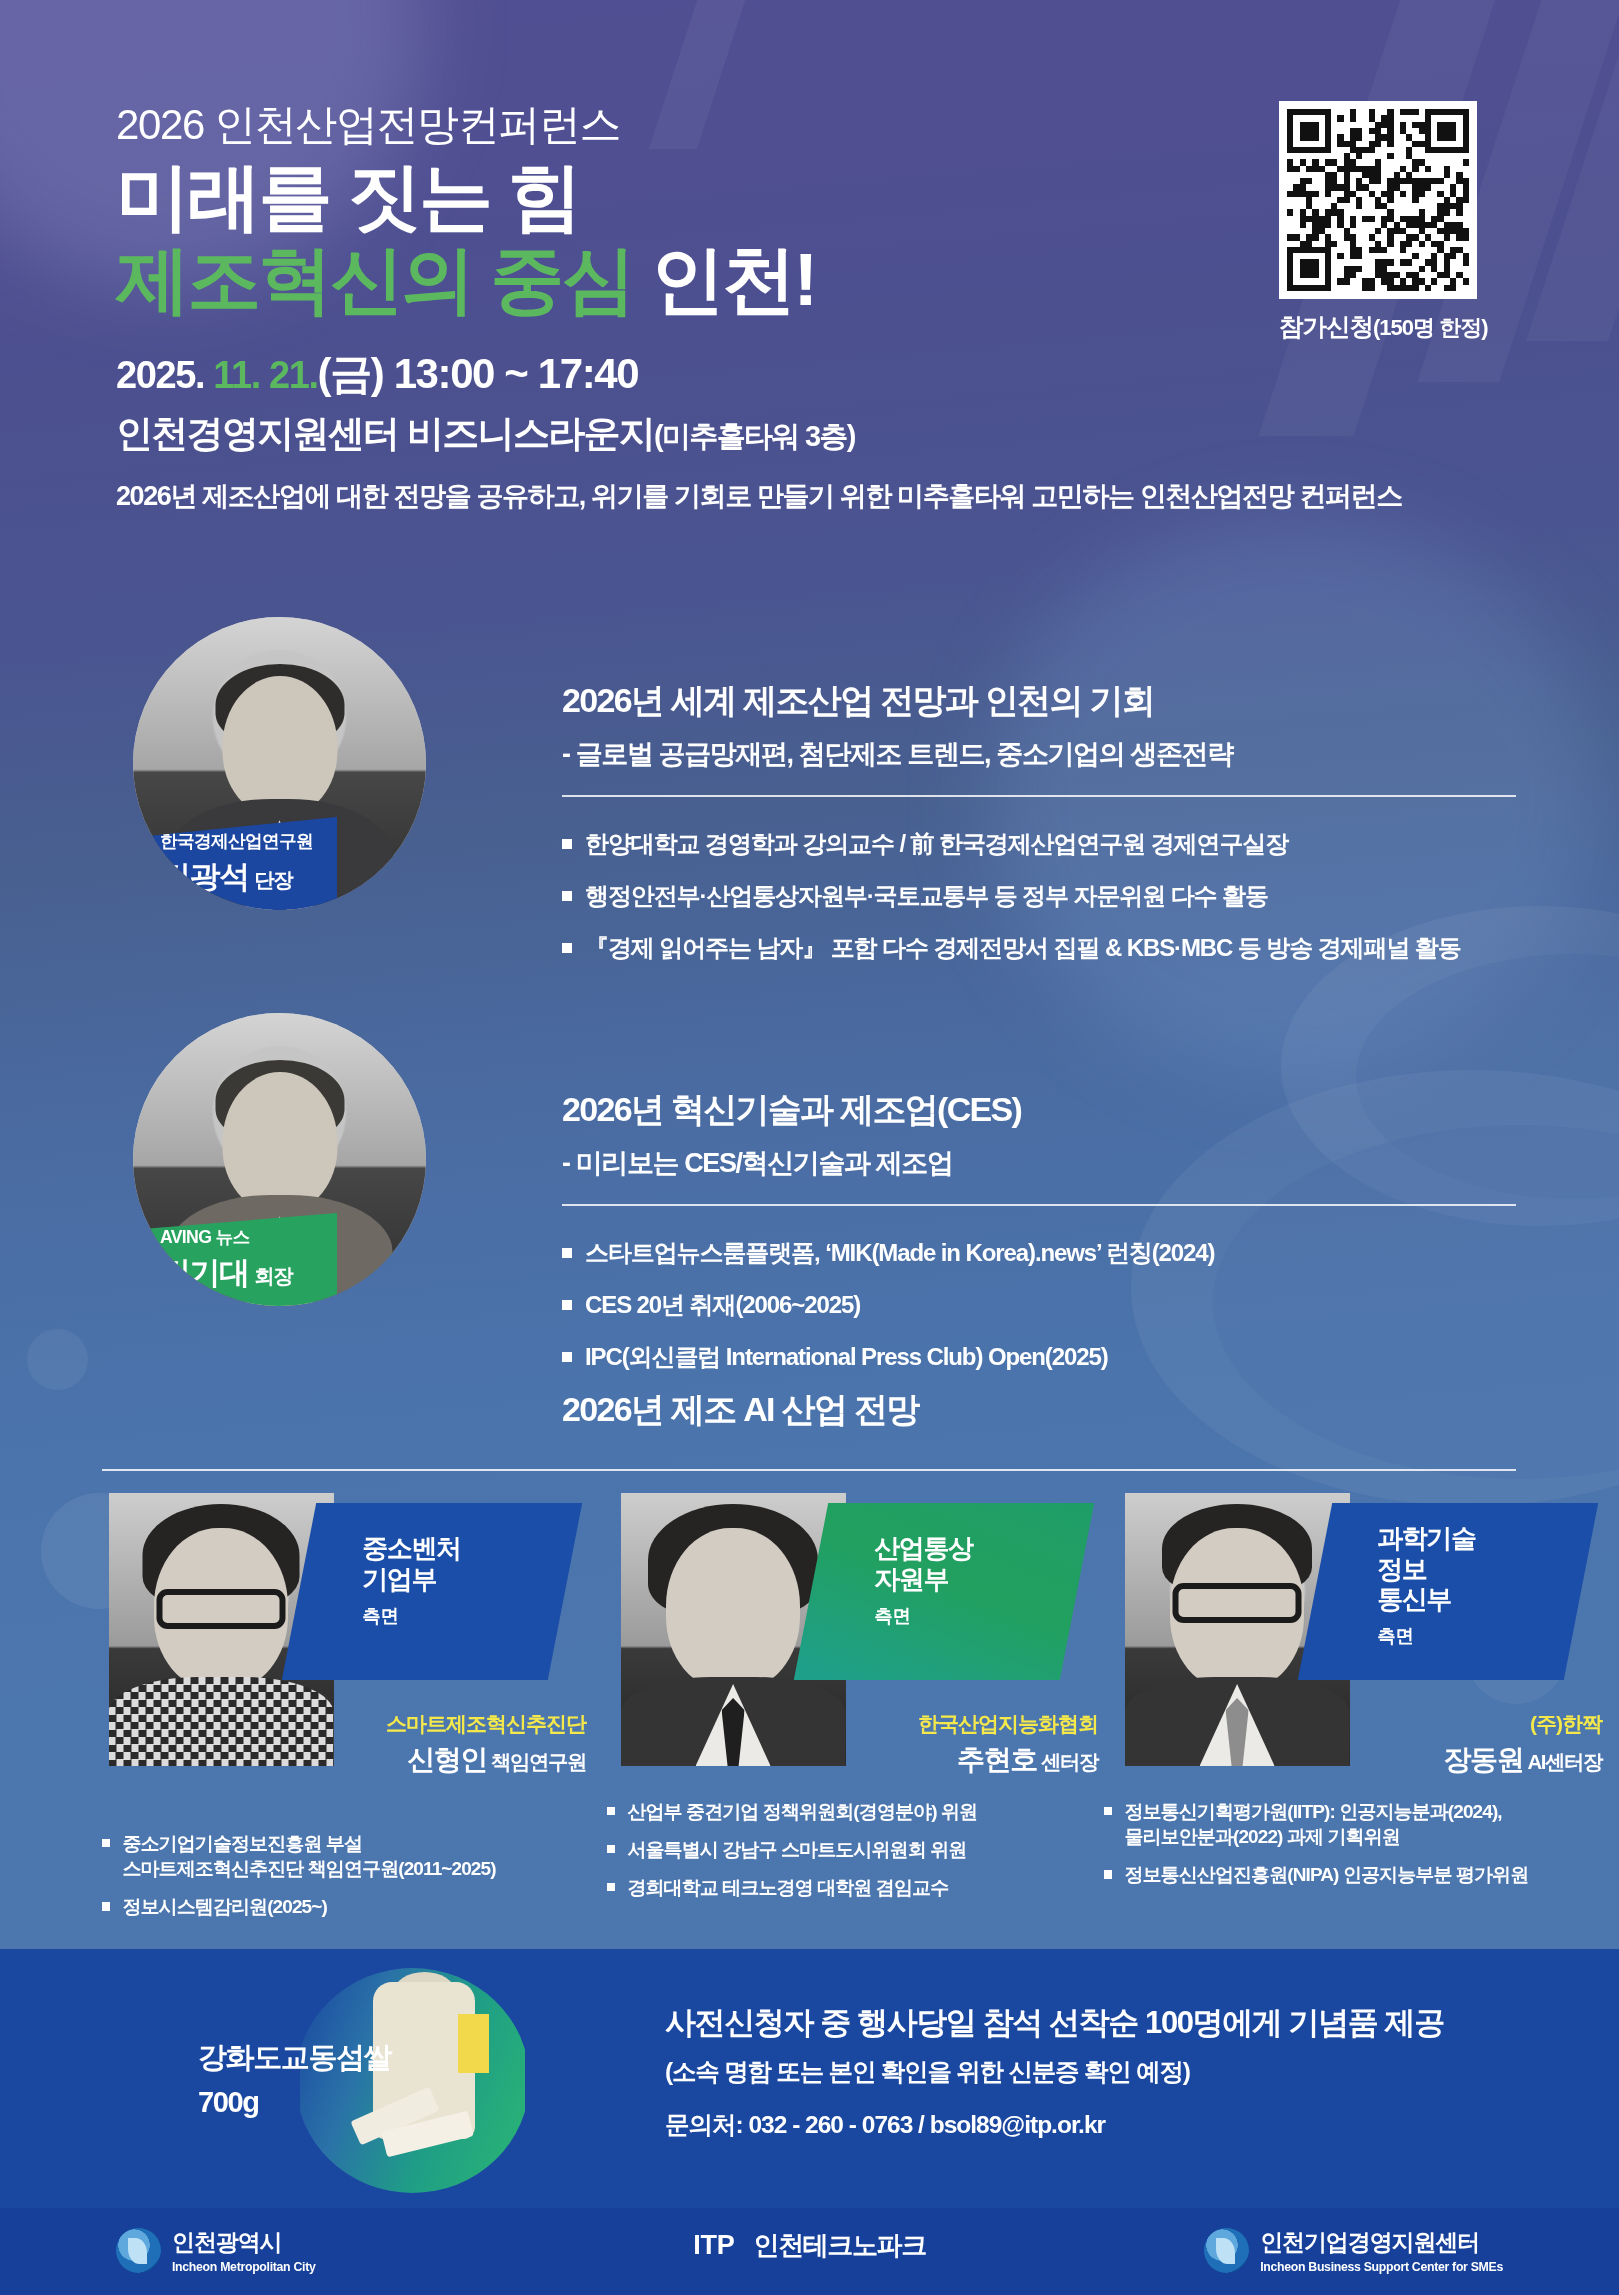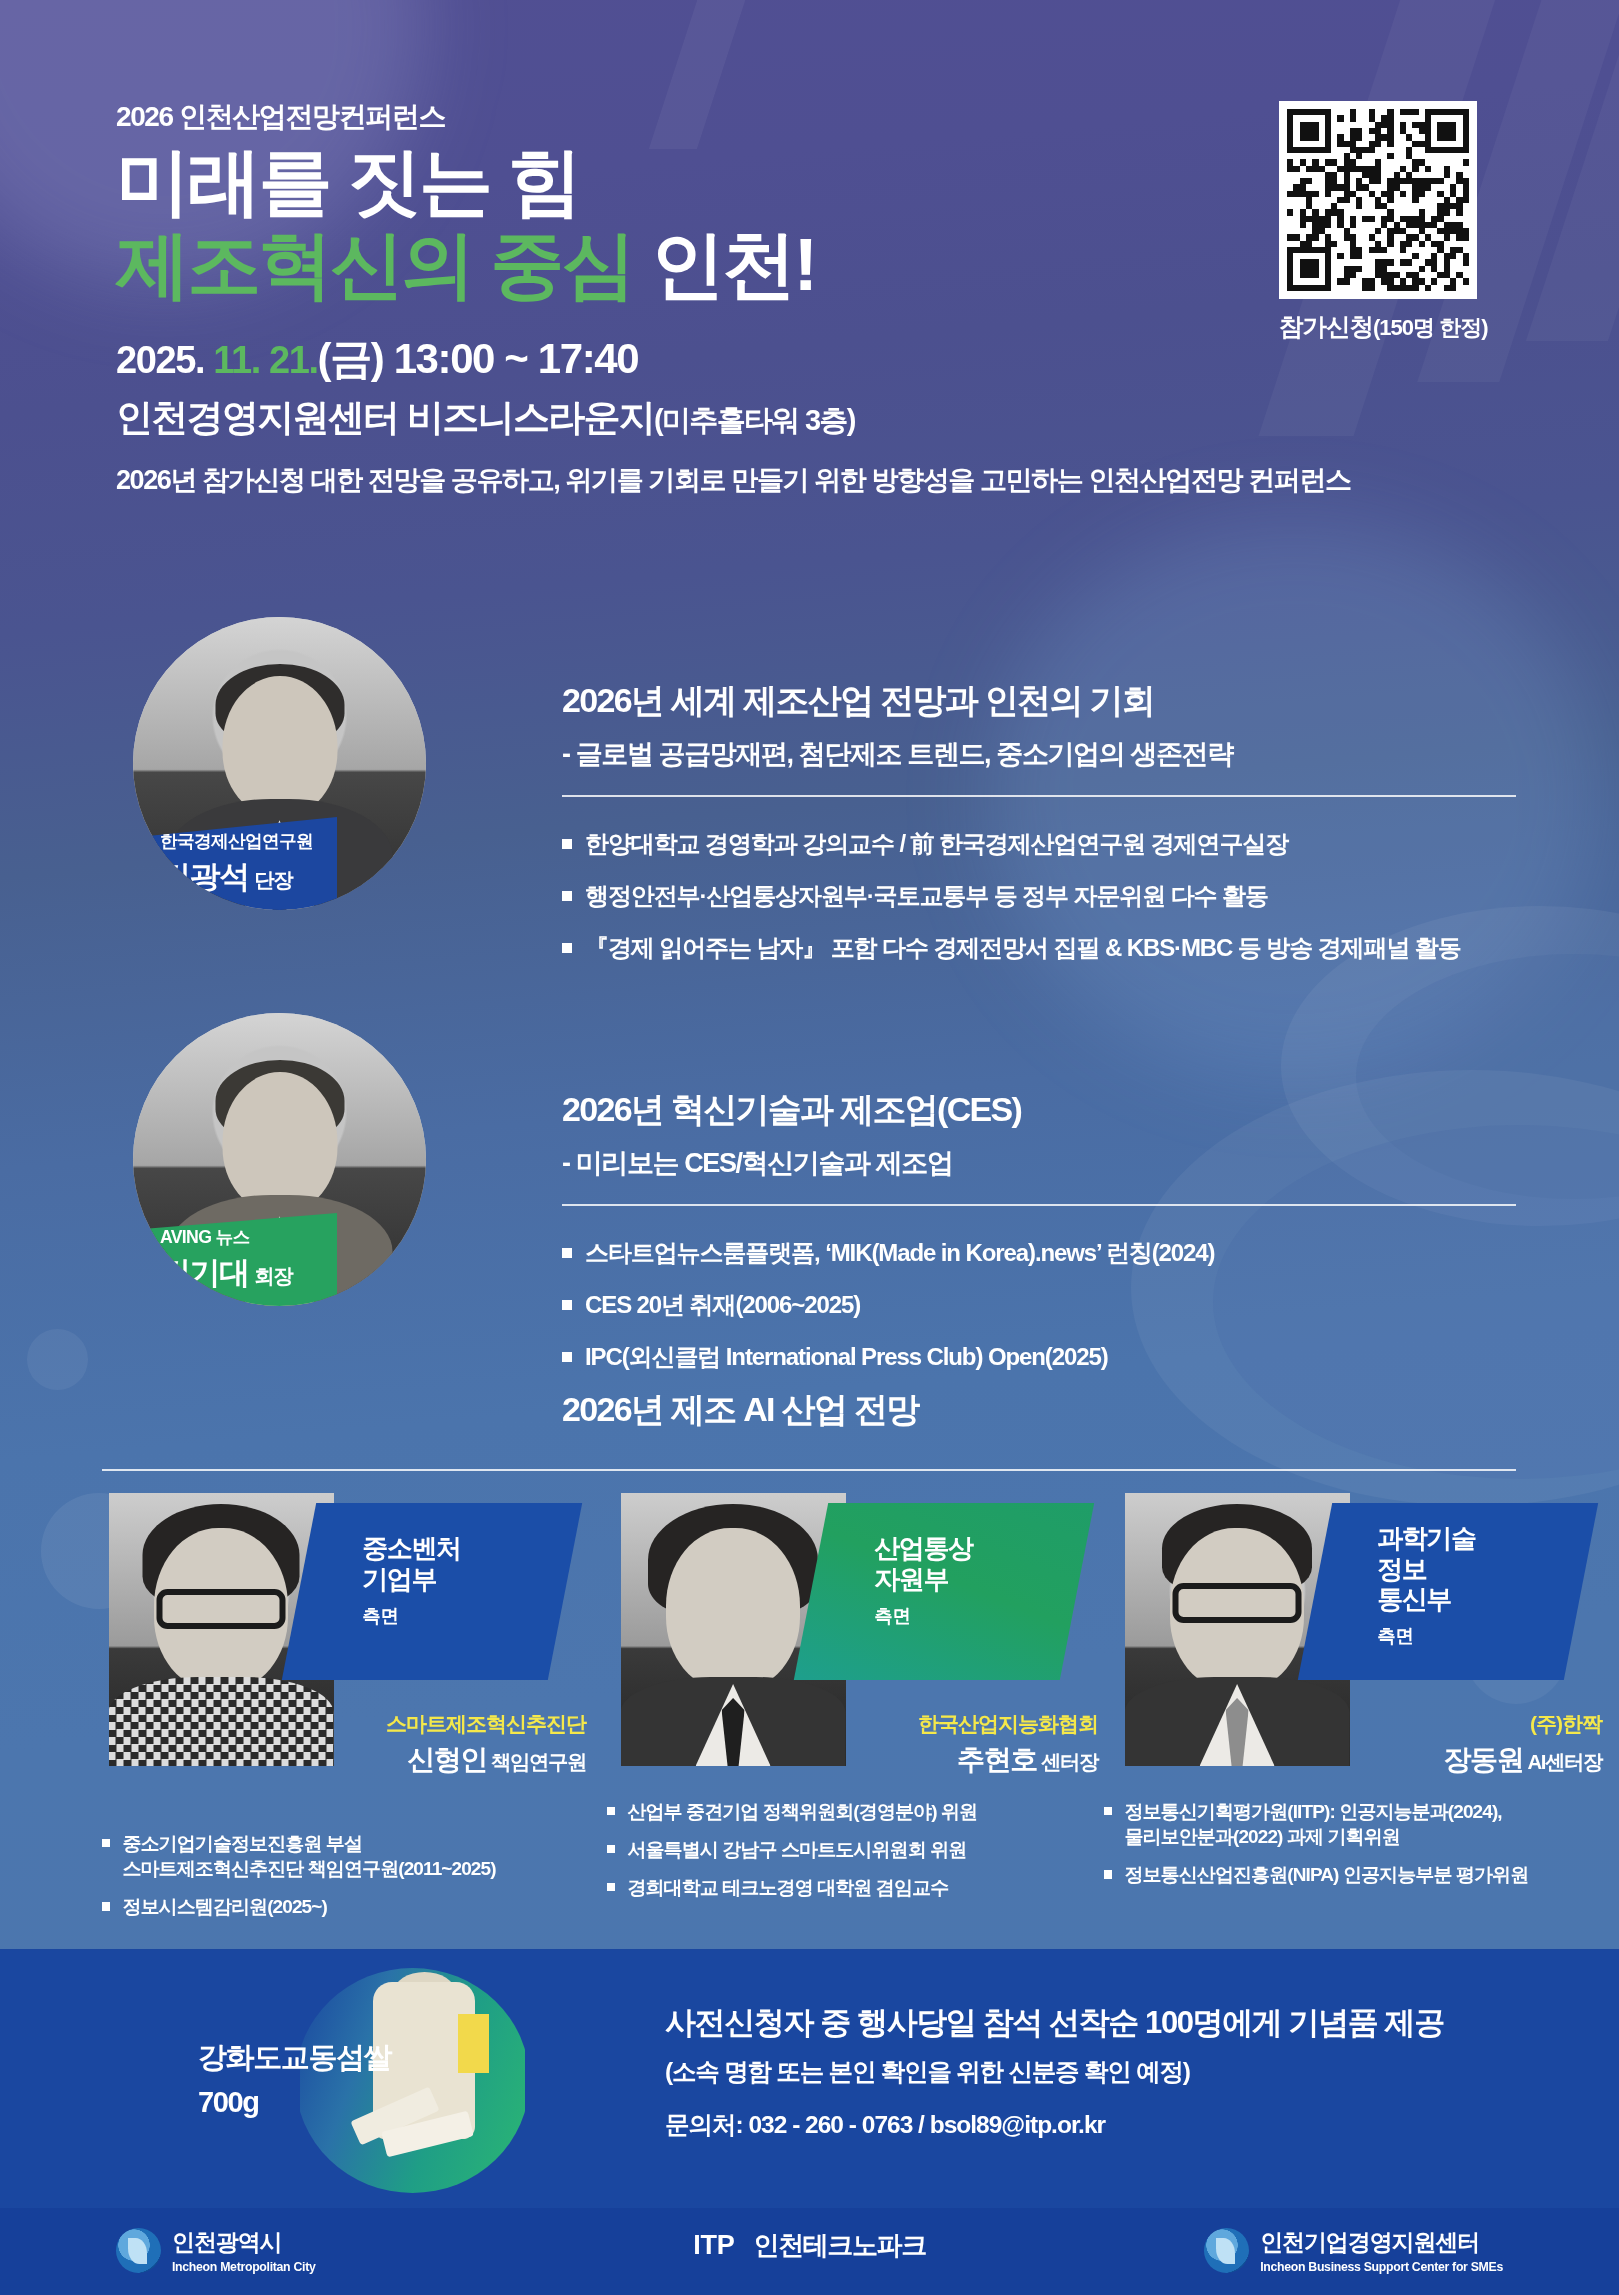--- a/index.html
+++ b/index.html
@@ -29,21 +29,21 @@
   .s4{left:1213px;top:1125px;width:613px;height:354px;background:rgba(40,80,150,.09);}
   .bubble{position:absolute;border-radius:50%;background:rgba(255,255,255,.07);}
   .b1{left:41px;top:1493px;width:116px;height:116px;}
   .b2{left:109px;top:1649px;width:19px;height:19px;background:rgba(255,255,255,.16);}
   .b3{left:450px;top:1608px;width:41px;height:41px;background:rgba(255,255,255,.12);}
   .b4{left:27px;top:1329px;width:61px;height:61px;background:rgba(255,255,255,.06);}
   .b5{left:1465px;top:1602px;width:102px;height:102px;background:rgba(255,255,255,.05);}
 
   
   .header{position:absolute;left:116px;top:102px;width:1090px;}
-  .kicker{font-size:28px;font-weight:700;color:#fff;letter-spacing:-1.4px;line-height:1.1;}
+  .kicker{font-size:42px;font-weight:400;color:#fff;letter-spacing:-1.4px;line-height:1.1;}
   .h1{font-size:74px;font-weight:800;color:#fff;letter-spacing:-2.7px;line-height:1.12;margin-top:8.2px;}
   .h2{font-size:74px;font-weight:800;letter-spacing:-2.7px;line-height:1.12;}
   .h2 .green{color:#5cb85f;}
   .h2 .white{color:#fff;}
 
   .datebox{margin-top:26px;font-size:38px;font-weight:800;color:#fff;letter-spacing:-1.4px;line-height:1.22;}
   .datebox .hl{color:#5cb85f;}
   .datebox .sm{font-size:42px;}
   .venue{margin-top:9.5px;font-size:37px;font-weight:800;color:#fff;letter-spacing:-1.7px;}
   .venue .sm{font-size:29px;font-weight:700;}
@@ -193,21 +193,21 @@
     </div>
 
     <div class="datebox">
       <span>2025. </span><span class="hl">11. </span><span class="hl">21.</span><span class="sm">(금) 13:00 ~ 17:40</span>
     </div>
 
     <div class="venue">
       <span>인천경영지원센터 비즈니스라운지</span><span class="sm">(미추홀타워 3층)</span>
     </div>
 
-    <div class="desc">2026년 참가신청 대한 전망을 공유하고, 위기를 기회로 만들기 위한 방향성을 고민하는 인천산업전망 컨퍼런스</div>
+    <div class="desc">2026년 제조산업에 대한 전망을 공유하고, 위기를 기회로 만들기 위한 미추홀타워 고민하는 인천산업전망 컨퍼런스</div>
   </div>
 
   <div class="qrwrap">
     <div class="qrbox">
       <div class="qrgrid" id="qrgrid">
           <i></i>
           <i></i>
           <i></i>
           <i></i>
           <i></i>

